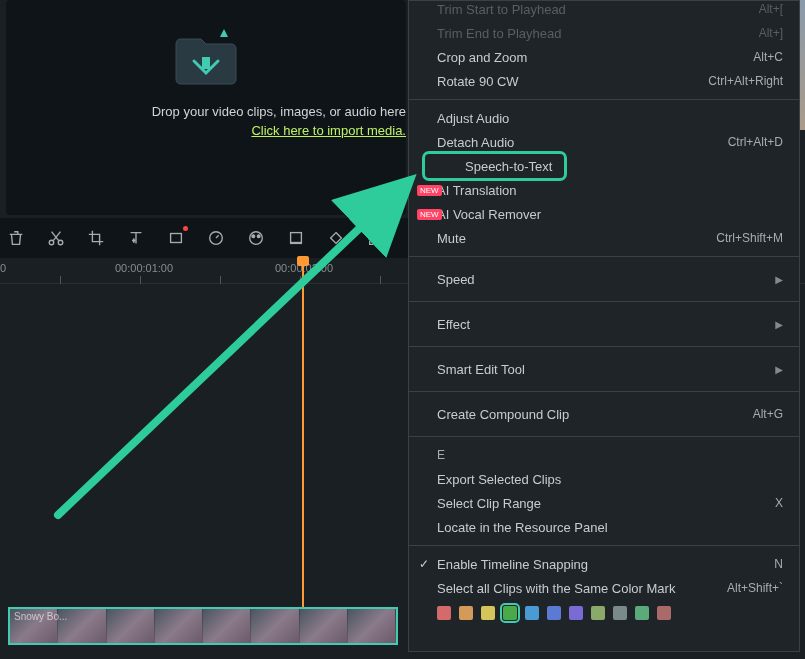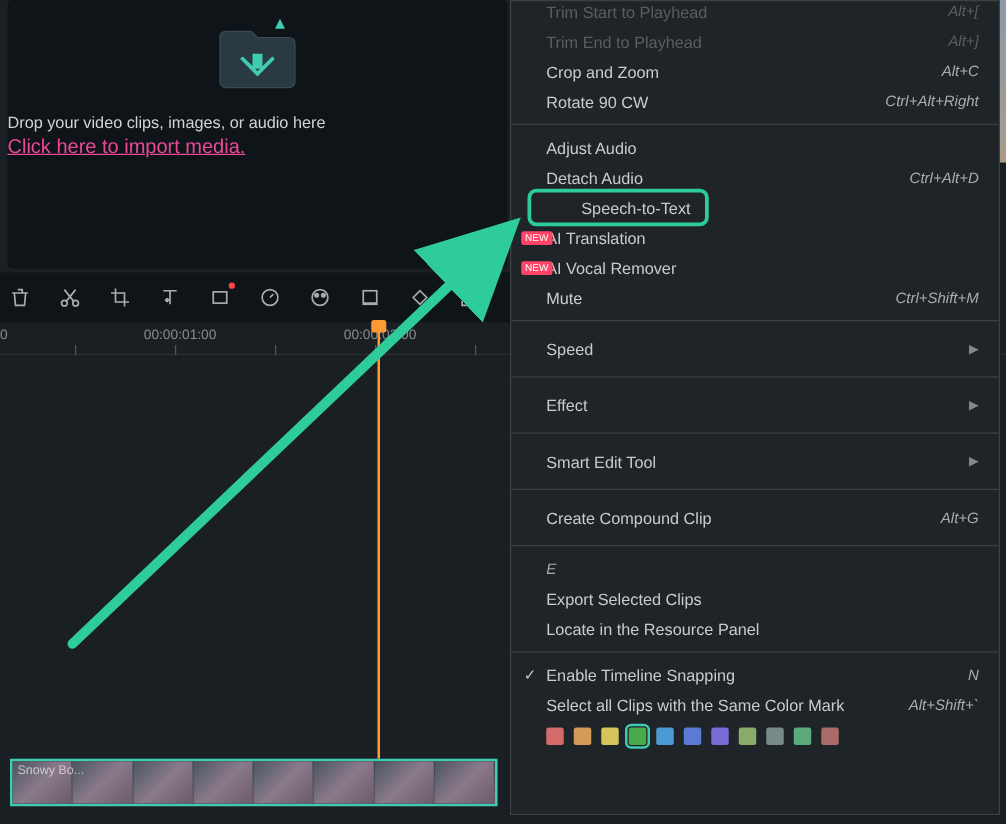--- a/index.html
+++ b/index.html
@@ -1,23 +1,23 @@
 <!DOCTYPE html>
 <html><head>
 <meta charset="utf-8">
 <style>
   * { margin: 0; padding: 0; box-sizing: border-box; font-family: -apple-system, BlinkMacSystemFont, "Segoe UI", sans-serif; }
   body { background: #1a1f24; width: 805px; height: 659px; overflow: hidden; position: relative; color: #c8ccd0; font-size: 13px; }
   
   .main-panel { position: absolute; left: 6px; top: 0; width: 400px; height: 215px; background: #0f1419; border-radius: 4px; }
-  .drop-area { text-align: left; padding-top: 10px; }
+  .drop-area { text-align: right; padding-top: 24px; }
   .folder-icon { width: 80px; height: 60px; margin: 5px auto 15px; position: relative; }
   .folder-icon svg { width: 100%; height: 100%; }
   .drop-text { font-size: 13px; color: #d0d4d8; margin-bottom: 4px; }
-  .import-link { font-size: 16px; color: #ec4899; text-decoration: underline; cursor: pointer; }
+  .import-link { font-size: 13px; color: #bef264; text-decoration: underline; cursor: pointer; }
   
   .toolbar { position: absolute; left: 0; top: 218px; width: 410px; height: 40px; background: #0f1419; display: flex; align-items: center; padding: 0 6px; gap: 20px; }
   .tool-icon { width: 20px; height: 20px; display: flex; align-items: center; justify-content: center; color: #a8acb0; cursor: pointer; position: relative; }
   .tool-icon svg { width: 18px; height: 18px; stroke: #a8acb0; fill: none; stroke-width: 1.5; }
   .red-dot::after { content: ''; position: absolute; top: -2px; right: -2px; width: 5px; height: 5px; background: #ff4444; border-radius: 50%; }
   
   .timeline-area { position: absolute; left: 0; top: 258px; width: 805px; height: 401px; background: #1a1f24; }
   .time-ruler { height: 26px; position: relative; background: #1a1f24; border-bottom: 1px solid #2a2f34; }
   .time-label { position: absolute; top: 4px; font-size: 11px; color: #888c90; }
   .time-tick { position: absolute; top: 18px; width: 1px; height: 8px; background: #555; }
@@ -26,21 +26,21 @@
   
   .video-track { position: absolute; left: 8px; bottom: 14px; width: 390px; height: 38px; background: #2a3540; border: 2px solid #3fccb0; overflow: hidden; }
   .thumb-strip { display: flex; height: 100%; }
   .thumb { flex: 1; height: 100%; background: linear-gradient(135deg, #4a5560 0%, #8a7a8a 50%, #6a5a6a 100%); border-right: 1px solid rgba(0,0,0,0.2); }
   .clip-label { position: absolute; top: 2px; left: 4px; font-size: 10px; color: rgba(255,255,255,0.6); }
   
   .context-menu { position: absolute; left: 408px; top: 0; width: 392px; height: 652px; background: #1e2428; border: 1px solid #3a4044; overflow: hidden; }
   .menu-item { display: flex; align-items: center; height: 24px; padding: 0 16px 0 28px; color: #c8ccd0; cursor: pointer; }
   .menu-item.dimmed { color: #5a5e62; }
   .menu-label { flex: 1; font-size: 13px; }
-  .menu-shortcut { font-size: 12px; color: #a8acb0; font-style: italic; }
+  .menu-shortcut { font-size: 12px; color: #a8acb0; }
   .menu-item.dimmed .menu-shortcut { color: #5a5e62; }
   .menu-sep { height: 1px; background: #3a4044; margin: 6px 0; }
   .submenu-arrow { color: #888; font-size: 10px; }
   .checkmark { position: absolute; left: 10px; color: #c8ccd0; font-size: 12px; }
   .new-badge { position: absolute; left: 8px; font-size: 8px; background: #ff4466; color: #fff; padding: 1px 3px; border-radius: 2px; font-weight: normal; }
   
   .highlighted { outline: 3px solid #2ecc9a; border-radius: 4px; }
   
   .color-swatches { display: flex; gap: 8px; padding: 6px 28px; }
   .swatch { width: 14px; height: 14px; border-radius: 2px; cursor: pointer; }
@@ -218,20 +218,24 @@
   <div class="menu-item" style="height:32px">
     <span class="menu-label">Create Compound Clip</span>
     <span class="menu-shortcut">Alt+G</span>
   </div>
   <div class="menu-sep"></div>
   <div class="menu-item">
     <span class="menu-shortcut">E</span>
   </div>
   <div class="menu-item">
     <span class="menu-label">Export Selected Clips</span>
+  </div>
+  <div class="menu-item">
+    <span class="menu-label">Select Clip Range</span>
+    <span class="menu-shortcut">X</span>
   </div>
   <div class="menu-item">
     <span class="menu-label">Locate in the Resource Panel</span>
   </div>
   <div class="menu-sep"></div>
   <div class="menu-item" style="position:relative">
     <span class="checkmark">✓</span>
     <span class="menu-label">Enable Timeline Snapping</span>
     <span class="menu-shortcut">N</span>
   </div>

